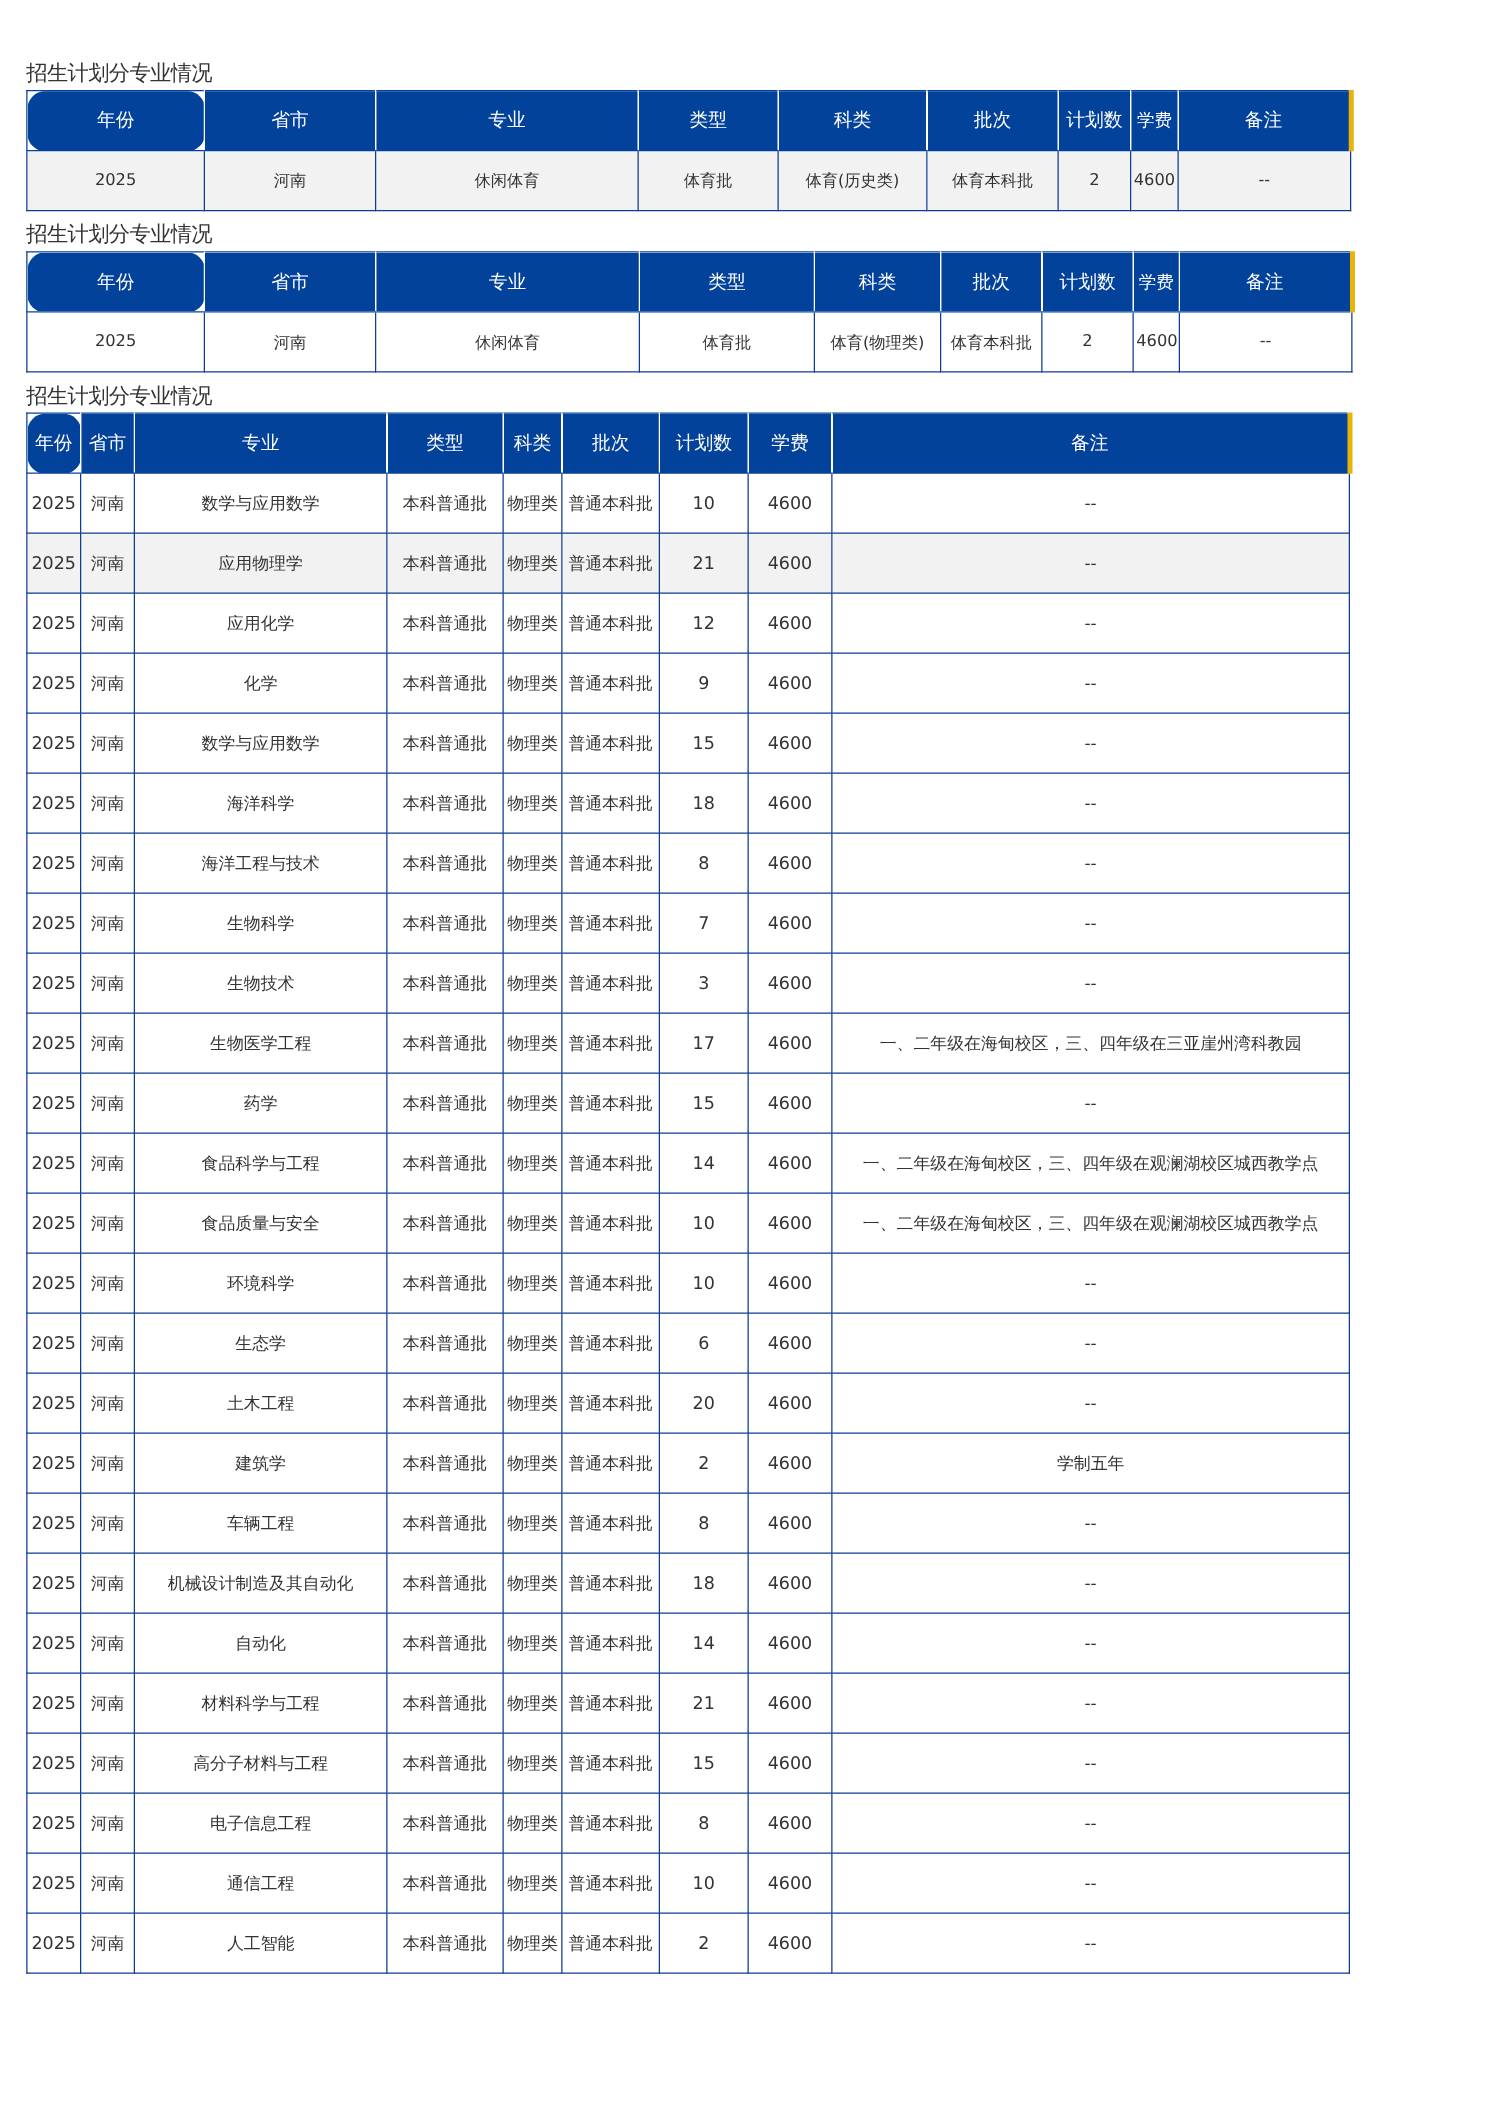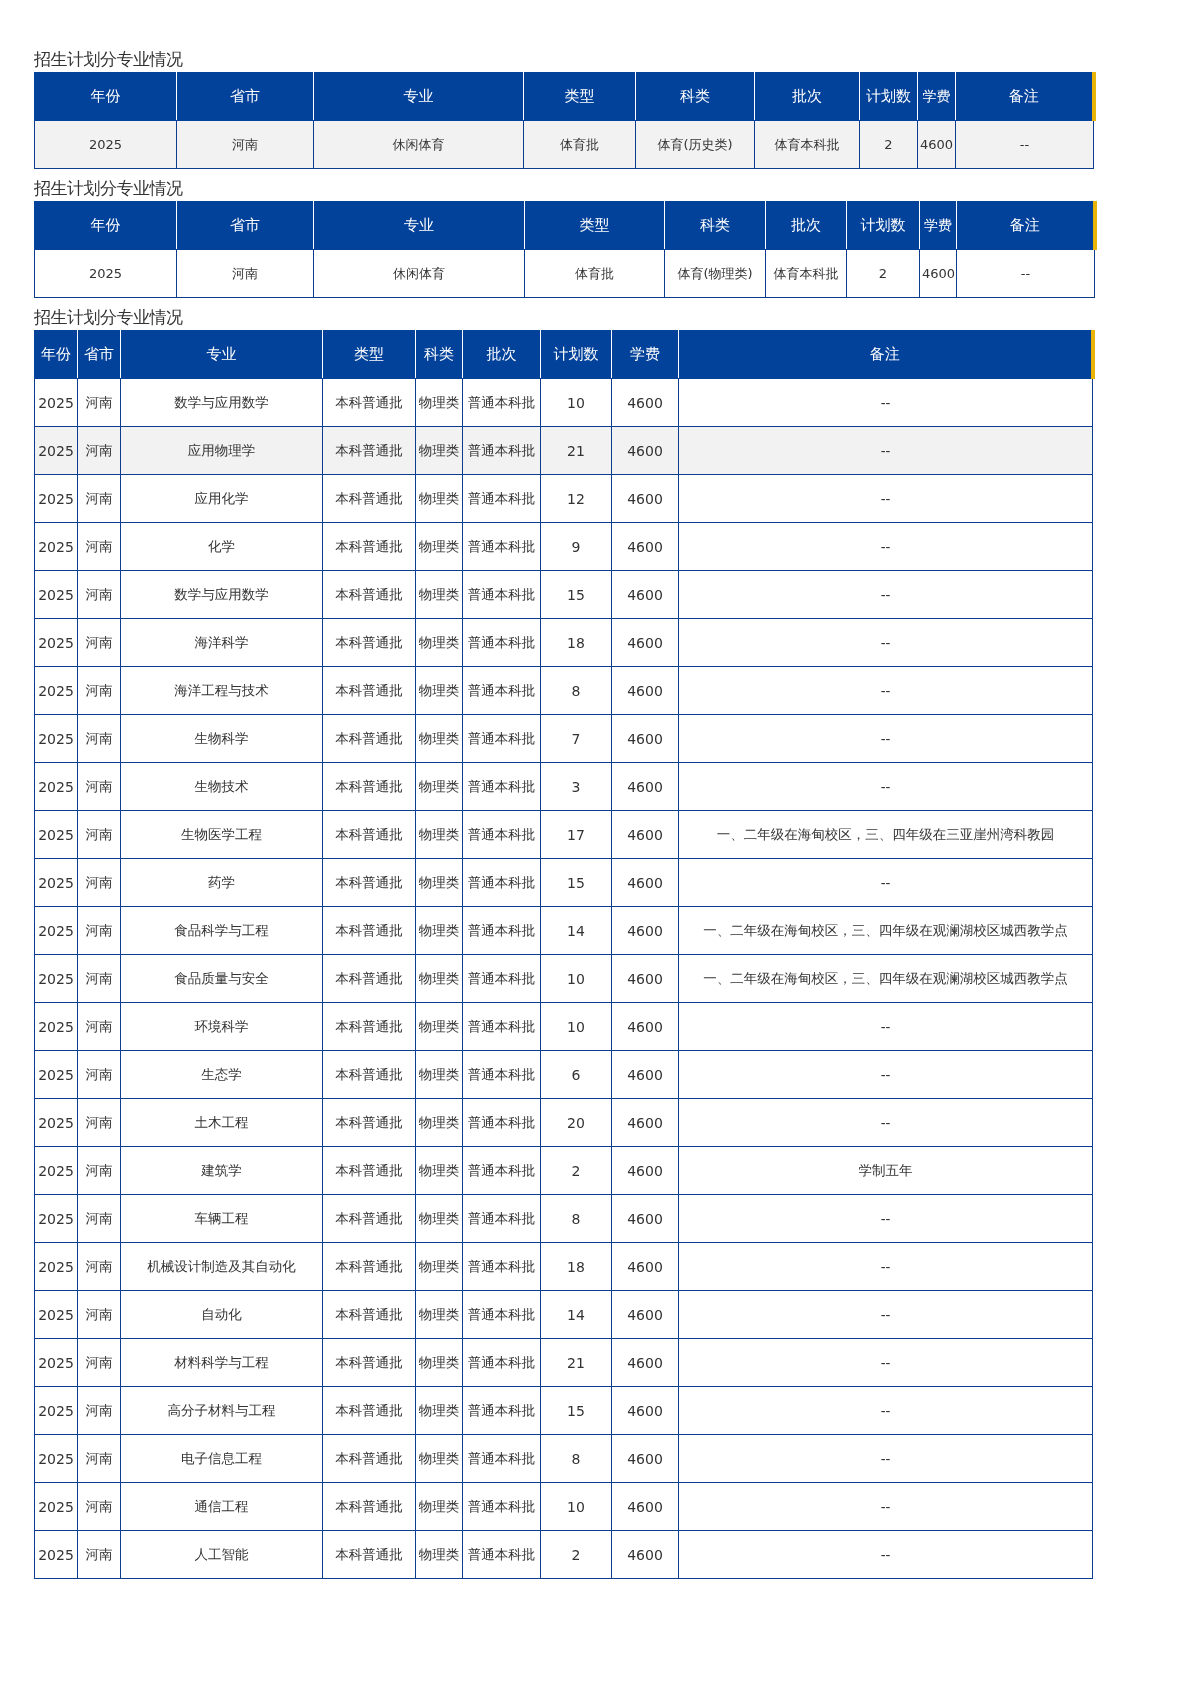--- a/index.html
+++ b/index.html
@@ -1,23 +1,23 @@
 <!DOCTYPE html>
 <html><head>
   <meta charset="utf-8">
   <style>
     * { box-sizing: border-box; margin: 0; padding: 0; }
     html, body { width: 1190px; height: 1683px; background: #ffffff; overflow: hidden; }
     body { font-family: "DejaVu Sans", "Liberation Sans", sans-serif; color: #333333; position: relative; }
-    .section { position: absolute; left: 34px; }
+    .section { position: absolute; left: 21px; }
     .section-title { font-size: 17px; color: #333333; height: 26px; line-height: 26px; white-space: nowrap; letter-spacing: -0.5px; }
     table { border-collapse: collapse; table-layout: fixed; }
     th, td { text-align: center; vertical-align: middle; white-space: nowrap; overflow: hidden; border: 1px solid #0c3d8f; }
     th { background: #03429a; color: #ffffff; font-weight: normal; font-size: 15px; height: 48px; border-color: #ffffff; border-top: 1px solid #03429a; border-bottom: 1px solid #03429a; }
-    th:first-child { border-left: 1px solid #03429a; }
+    th:first-child { border-left: 1px solid #03429a; border-radius: 14px; }
     th:last-child { border-right: 4px solid #eab308; font-family: Liberation Mono, monospace; }
     td { font-size: 13px; height: 48px; color: #333333; background: #ffffff; }
     tr.gray td { background: #f2f2f2; }
     .t3 td { font-size: 13.5px; }
     .t3 td.num { font-size: 14px; }
   </style>
 </head>
 <body>
 
 <div class="section" style="top:46px;">

